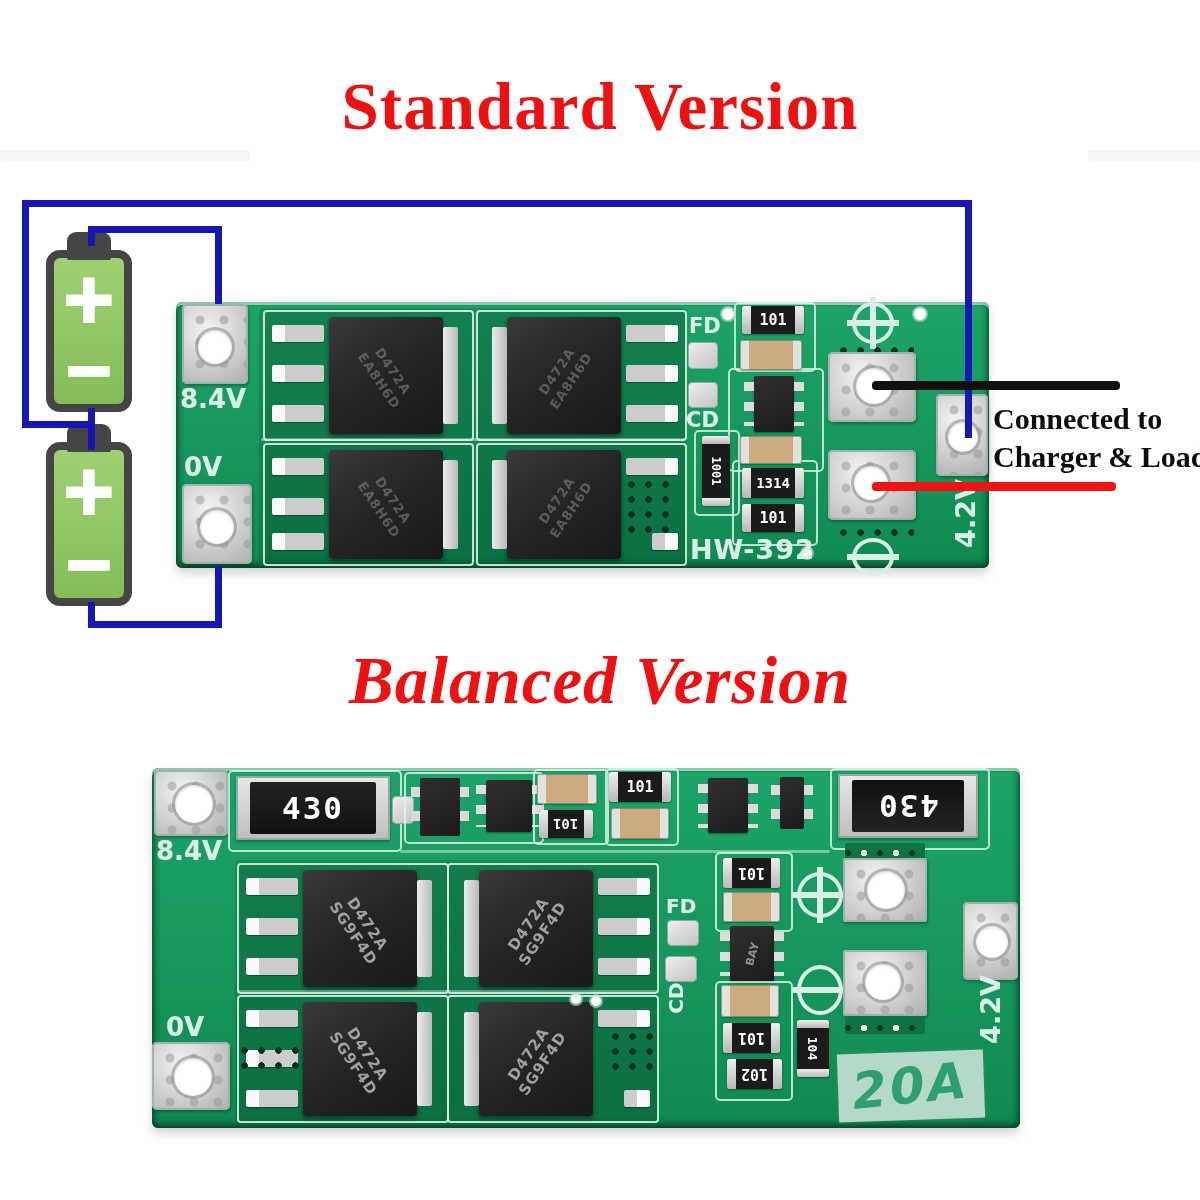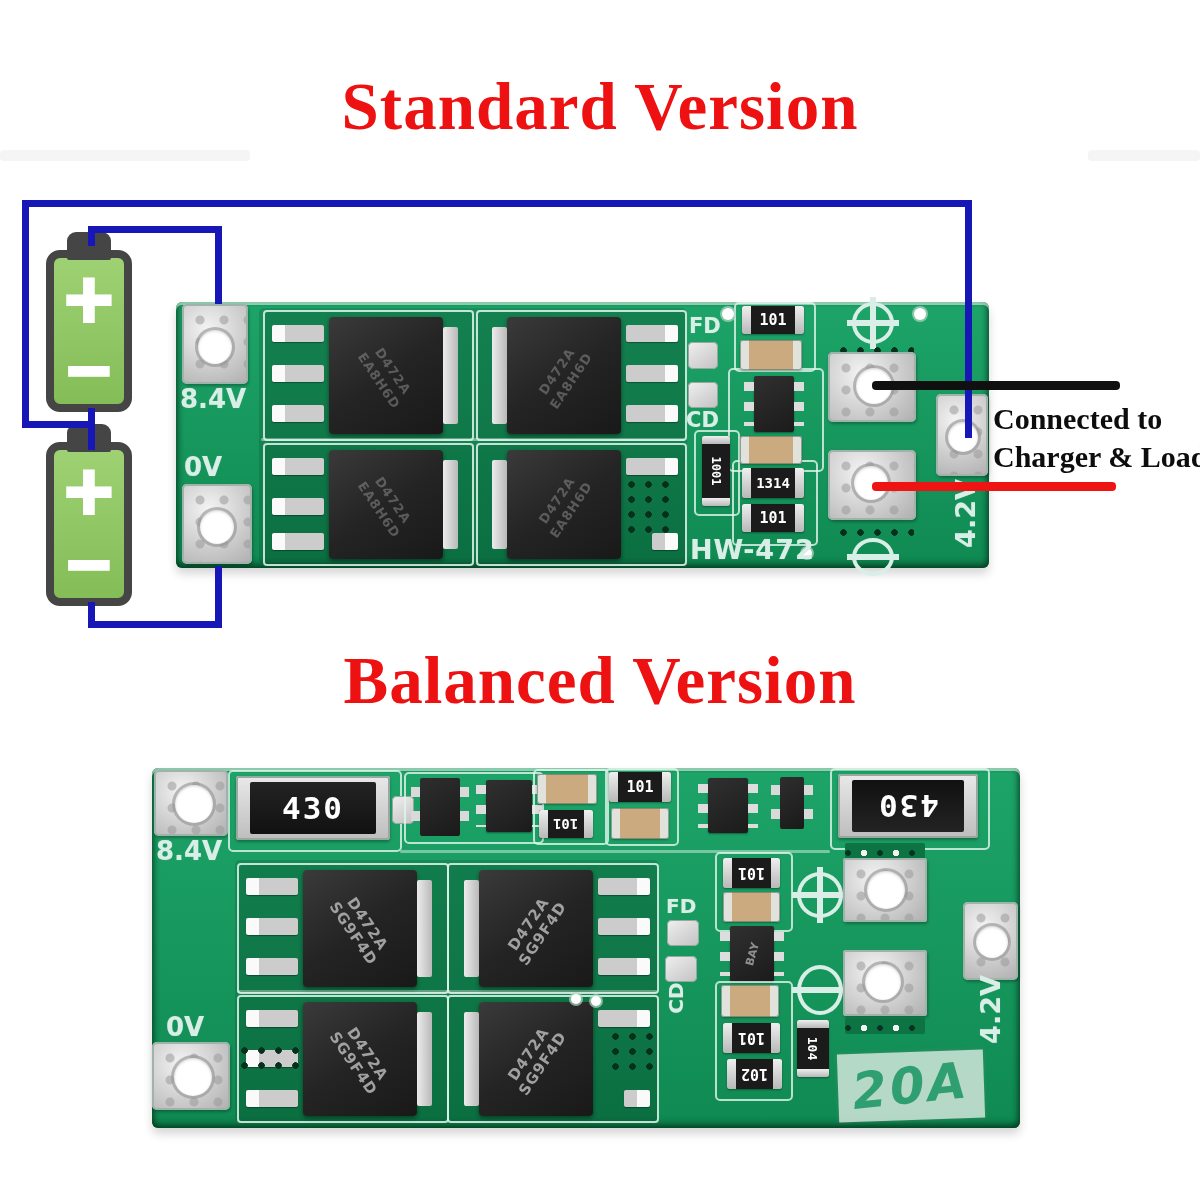--- a/index.html
+++ b/index.html
@@ -124,21 +124,21 @@
   .wm span{font-style:italic;font-weight:bold;font-size:50px;color:#2f9e70;letter-spacing:3px;
       transform:rotate(-4deg);}
   .smudge{position:absolute;background:rgba(60,60,60,.05);border-radius:4px;}
 </style>
 </head>
 <body>
 
 <div id="canvas">
 
   <div class="title" style="top:68px;color:#ee1111;">Standard Version</div>
-  <div class="title" style="top:642px;color:#ee1111;">Balanced Version</div>
+  <div class="title" style="top:642px;color:#ee1111;font-style:italic;">Balanced Version</div>
 
   <div class="smudge" style="left:0px;top:150px;width:250px;height:11px;"></div>
   <div class="smudge" style="left:1088px;top:150px;width:112px;height:11px;"></div>
 
   <div class="wire" style="left:22px;top:200px;width:950px;height:7px;"></div>
   <div class="wire" style="left:965px;top:200px;width:7px;height:238px;"></div>
   <div class="wire" style="left:22px;top:200px;width:7px;height:228px;"></div>
   <div class="wire" style="left:22px;top:421px;width:73px;height:7px;"></div>
   <div class="wire" style="left:88px;top:226px;width:7px;height:20px;"></div>
   <div class="wire" style="left:88px;top:226px;width:134px;height:7px;"></div>
@@ -265,21 +265,21 @@
       <div class="hole" style="left:26px;top:16px;width:34px;height:34px;"></div>
     </div>
     <div class="dots" style="left:656px;top:220px;width:82px;height:15px;"></div>
     <div class="sym" style="left:676px;top:236px;width:34px;height:30px;"></div>
 
     <div class="pad" style="left:760px;top:92px;width:52px;height:82px;">
       <div class="ptex"></div>
       <div class="hole" style="left:12px;top:28px;width:30px;height:30px;"></div>
     </div>
     <div class="silk rot90" style="left:748px;top:196px;width:82px;font-size:27px;">4.2V</div>
-    <div class="silk" style="left:514px;top:232px;font-size:27px;letter-spacing:1px;">HW-472</div>
+    <div class="silk" style="left:514px;top:232px;font-size:27px;letter-spacing:1px;">HW-392</div>
   </div>
 
   <div class="wireblk" style="left:872px;top:381px;width:248px;height:9px;"></div>
   <div class="wirered" style="left:872px;top:482px;width:244px;height:9px;"></div>
   <div class="annot" style="left:993px;top:400px;">
     <div>Connected to</div>
     <div>Charger &amp; Load</div>
   </div>
 
   <div class="board" style="left:152px;top:768px;width:868px;height:360px;">

